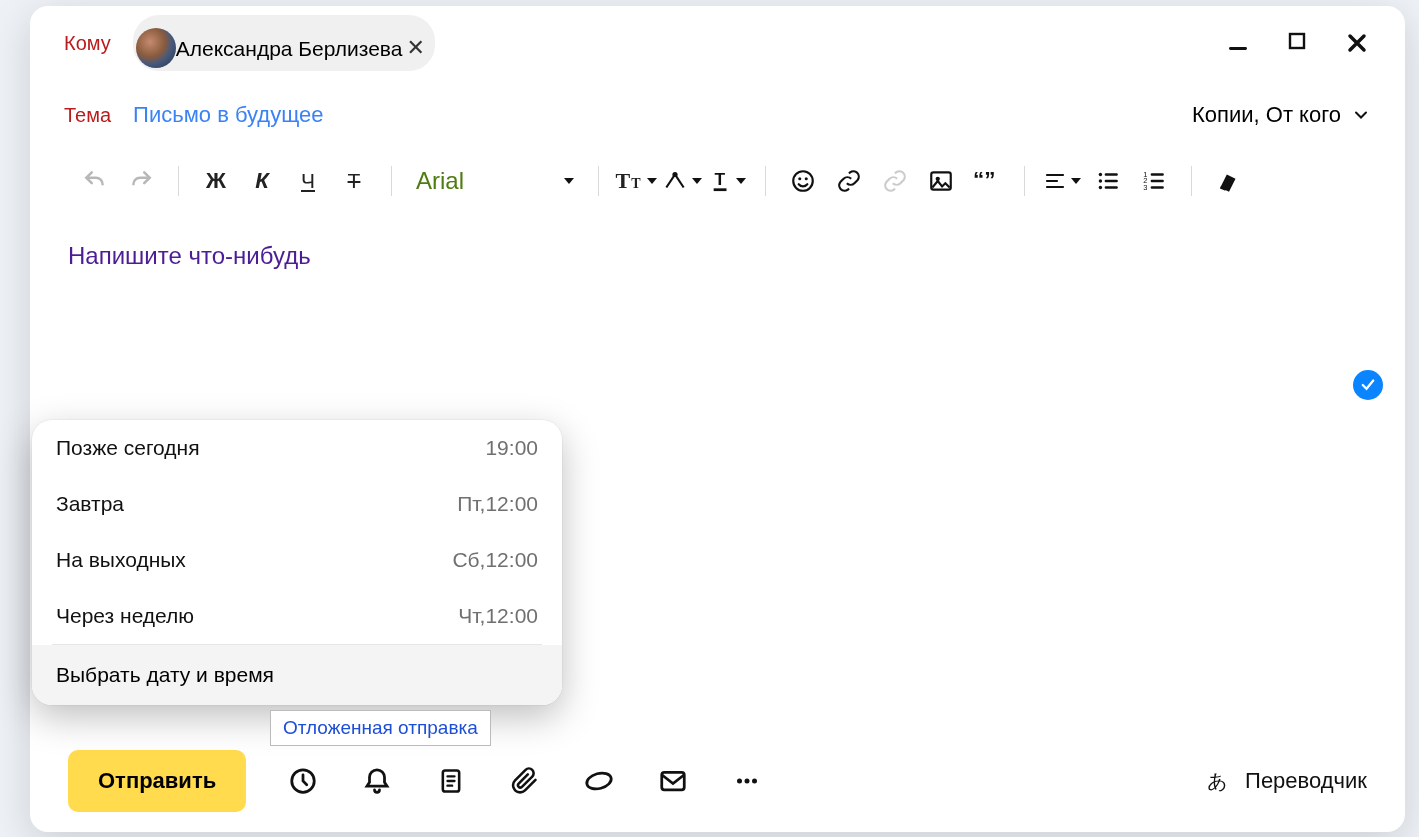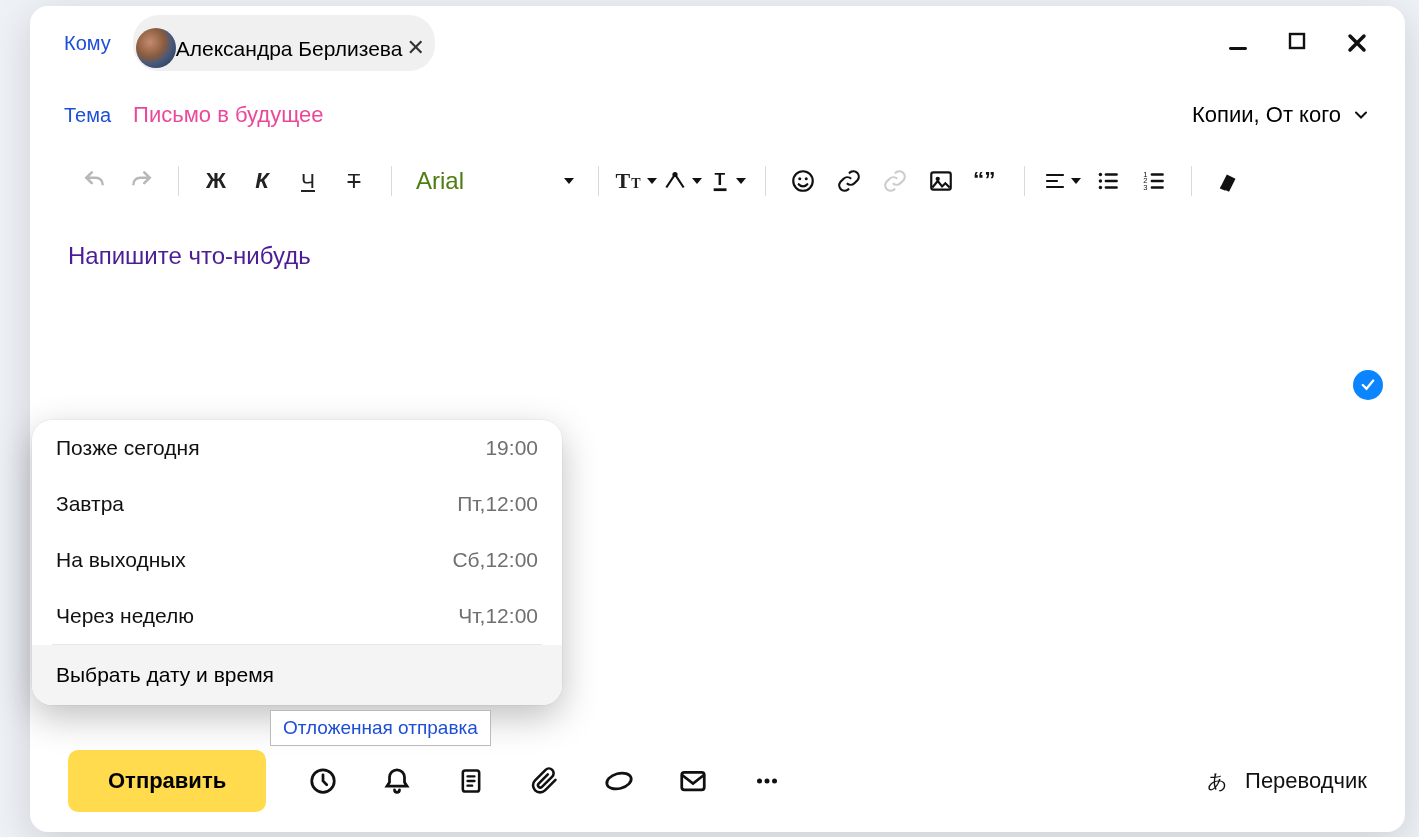--- a/index.html
+++ b/index.html
@@ -20,36 +20,36 @@
     background: #fff;
     border-radius: 18px;
     box-shadow: 0 10px 40px rgba(0,0,0,.15);
     display: flex;
     flex-direction: column;
   }
   
   .row { display:flex; align-items:center; padding: 0 34px; }
   .row-to { height:74px; }
   .row-subj { height:70px; }
-  .label { color:#1d4ed8; font-size:20px; margin-right:22px; }
+  .label { color:#b91c1c; font-size:20px; margin-right:22px; }
   .chip {
     display:flex; align-items:center; gap:0;
     background:#f0f0f0; border-radius:26px;
     padding:13px 10px 3px 3px; font-size:21px;
   }
   .avatar {
     width:40px; height:40px; border-radius:50%;
     background: radial-gradient(circle at 35% 35%, #c58b6f 0%, #8a5b3d 40%, #46597d 60%, #234 100%);
   }
   .chip span { line-height:1; }
   .chip-x { font-size:22px; color:#333; margin-left:4px; cursor:pointer; }
   .win-controls { margin-left:auto; display:flex; gap:34px; color:#111; }
   .win-controls svg { display:block; }
   .subject-input {
-    border:none; outline:none; font-size:22px; width:600px; color:#ec4899;
+    border:none; outline:none; font-size:22px; width:600px; color:#3b82f6;
   }
   .copies { margin-left:auto; display:flex; align-items:center; gap:10px; color:#000; font-size:22px; cursor:pointer;}
   
   .toolbar {
     display:flex; align-items:center;
     padding: 0 42px; height:60px; border-top:1px solid transparent;
   }
   .sep { width:1px; height:30px; background:#d9d9d9; margin:0 14px; }
   .tbtn {
     width:46px; height:38px; display:flex; align-items:center; justify-content:center;
@@ -99,21 +99,21 @@
     background:#fff; border:1px solid #bbb;
     padding:6px 12px; font-size:19px; color:#1d4ed8;
   }
   
   .actionbar {
     display:flex; align-items:center; gap:40px;
     padding:18px 38px 20px;
   }
   .send-btn {
     background:#ffdb4d; color:#000; font-weight:700; font-size:22px;
-    border:none; border-radius:10px; padding:18px 40px; cursor:pointer;
+    border:none; border-radius:10px; padding:18px 30px; cursor:pointer;
   }
   .abtn { width:34px; height:34px; display:flex; align-items:center; justify-content:center; color:#222; cursor:pointer; }
   .translator { margin-left:auto; display:flex; align-items:center; gap:12px; font-size:22px; color:#111; cursor:pointer;}
 </style>
 </head>
 <body>
 
 <div class="compose">
 
   <div class="row row-to">

